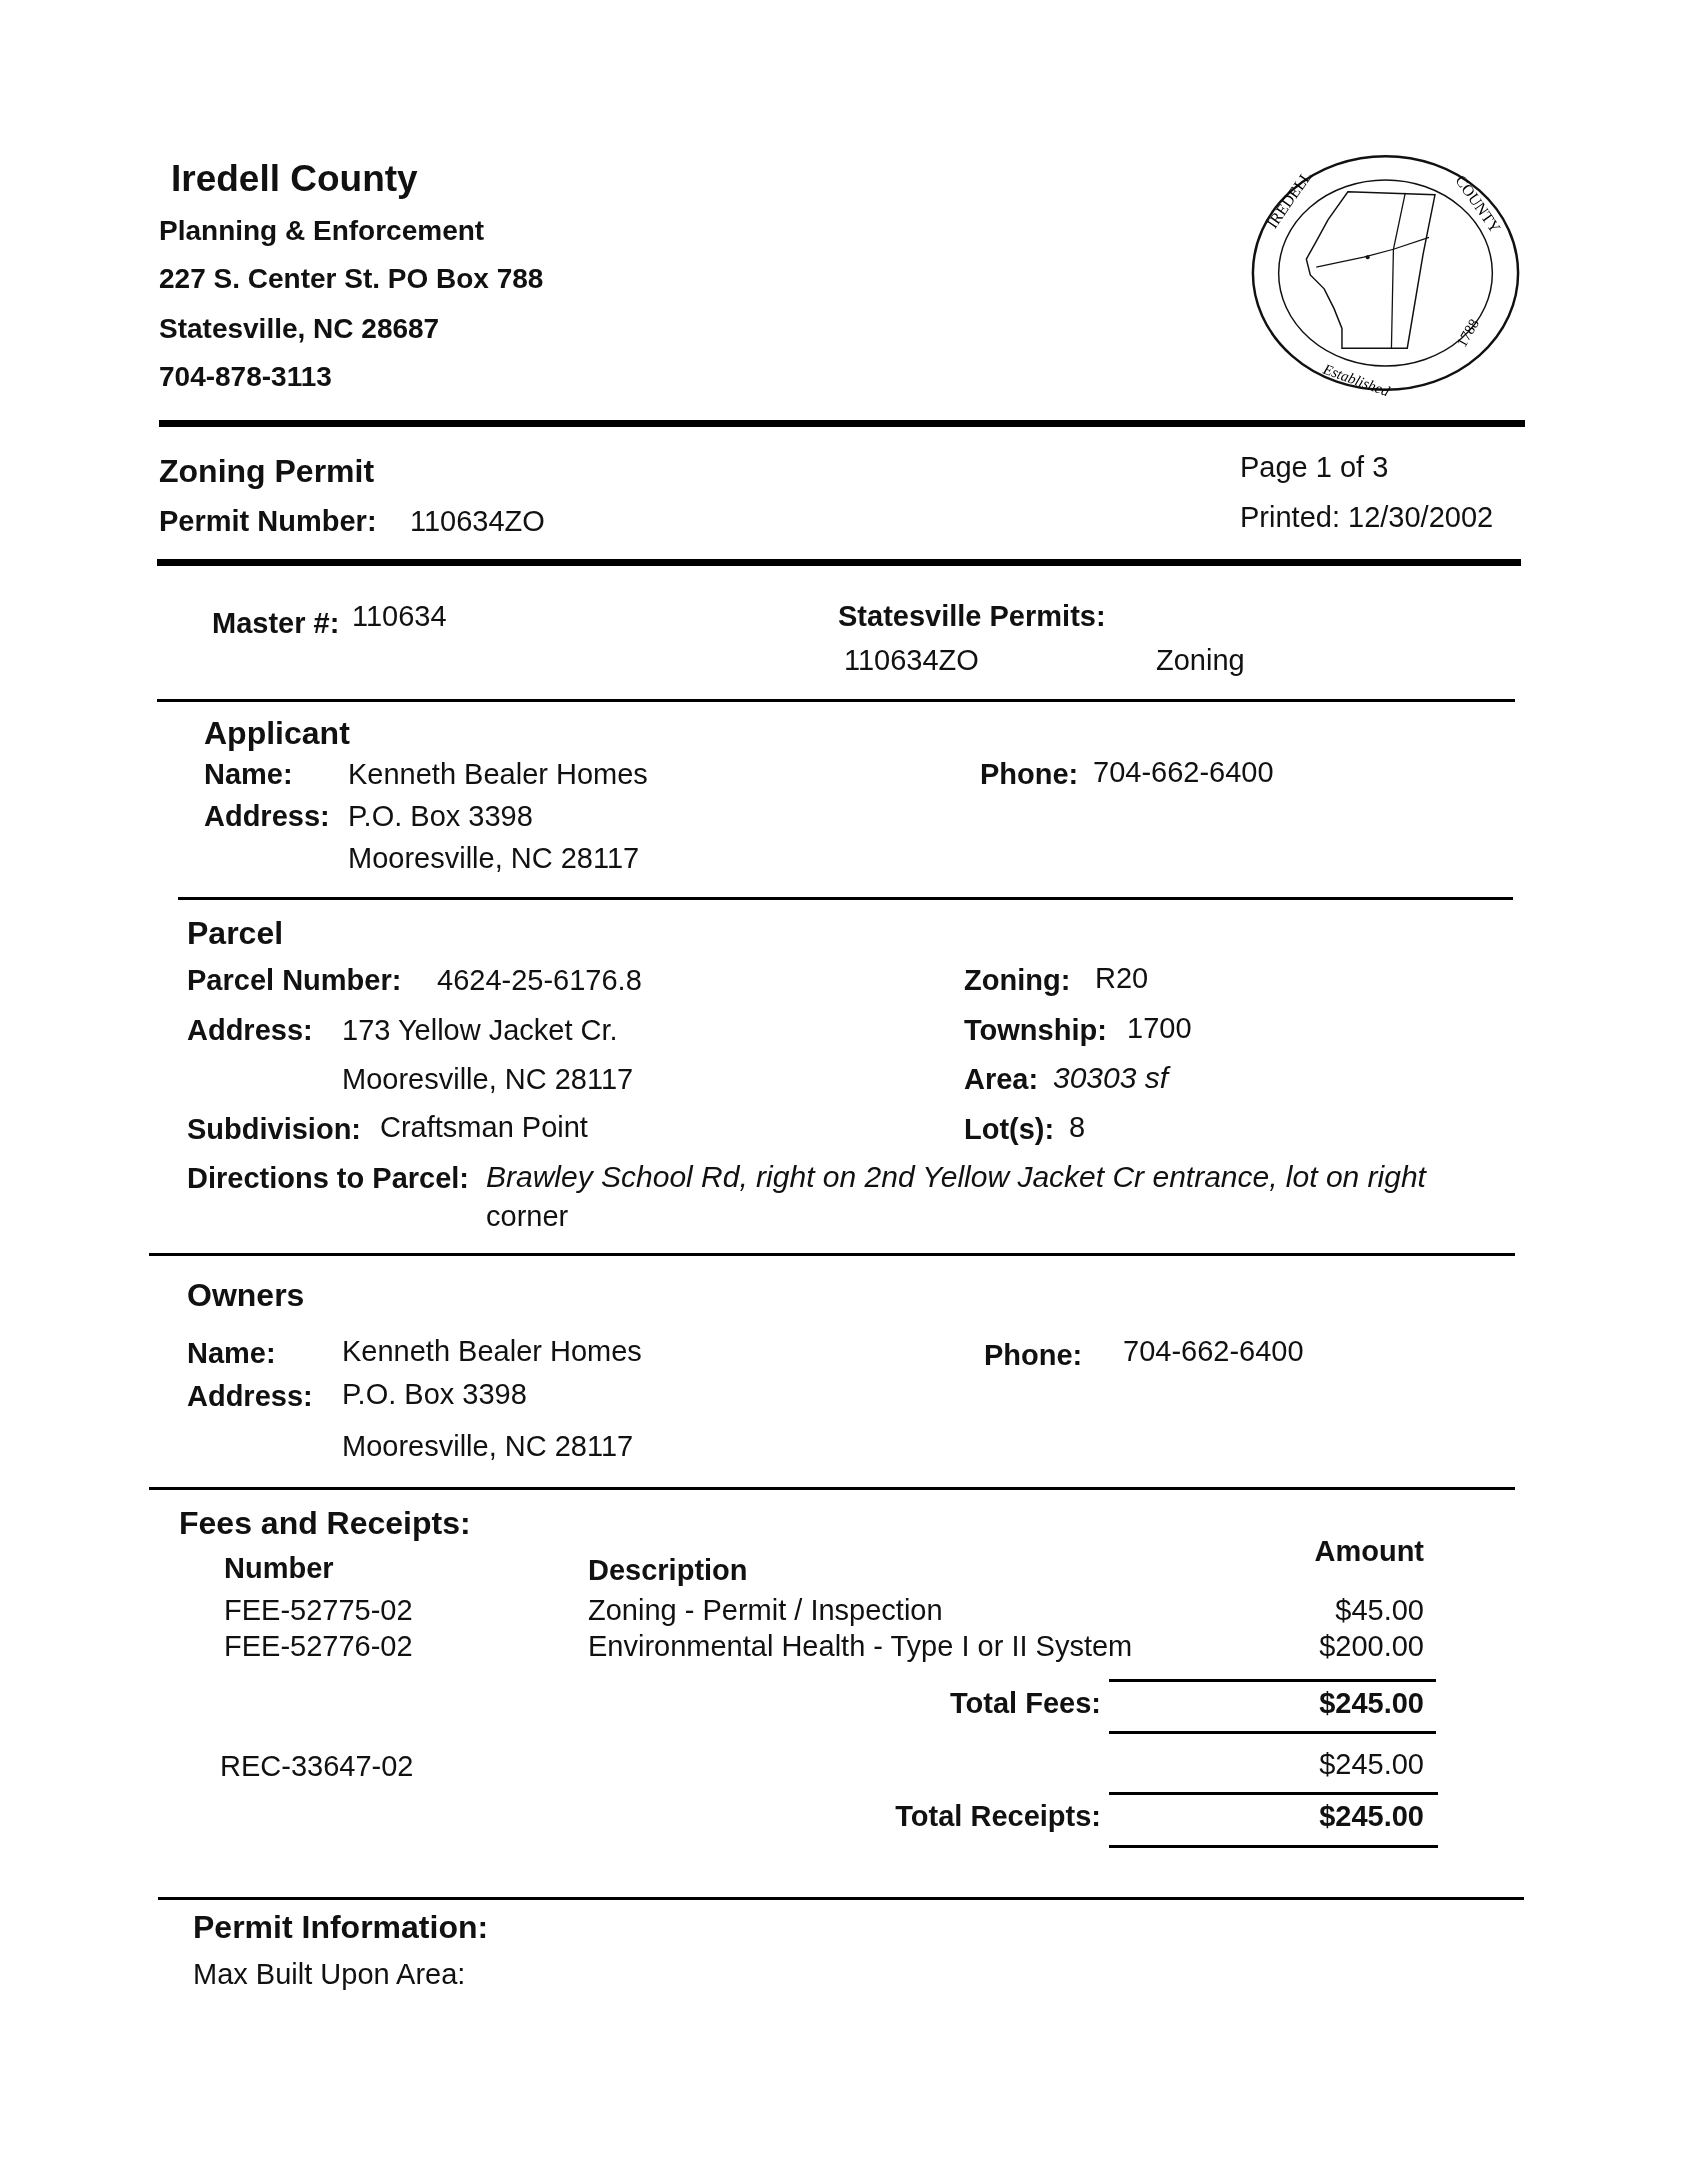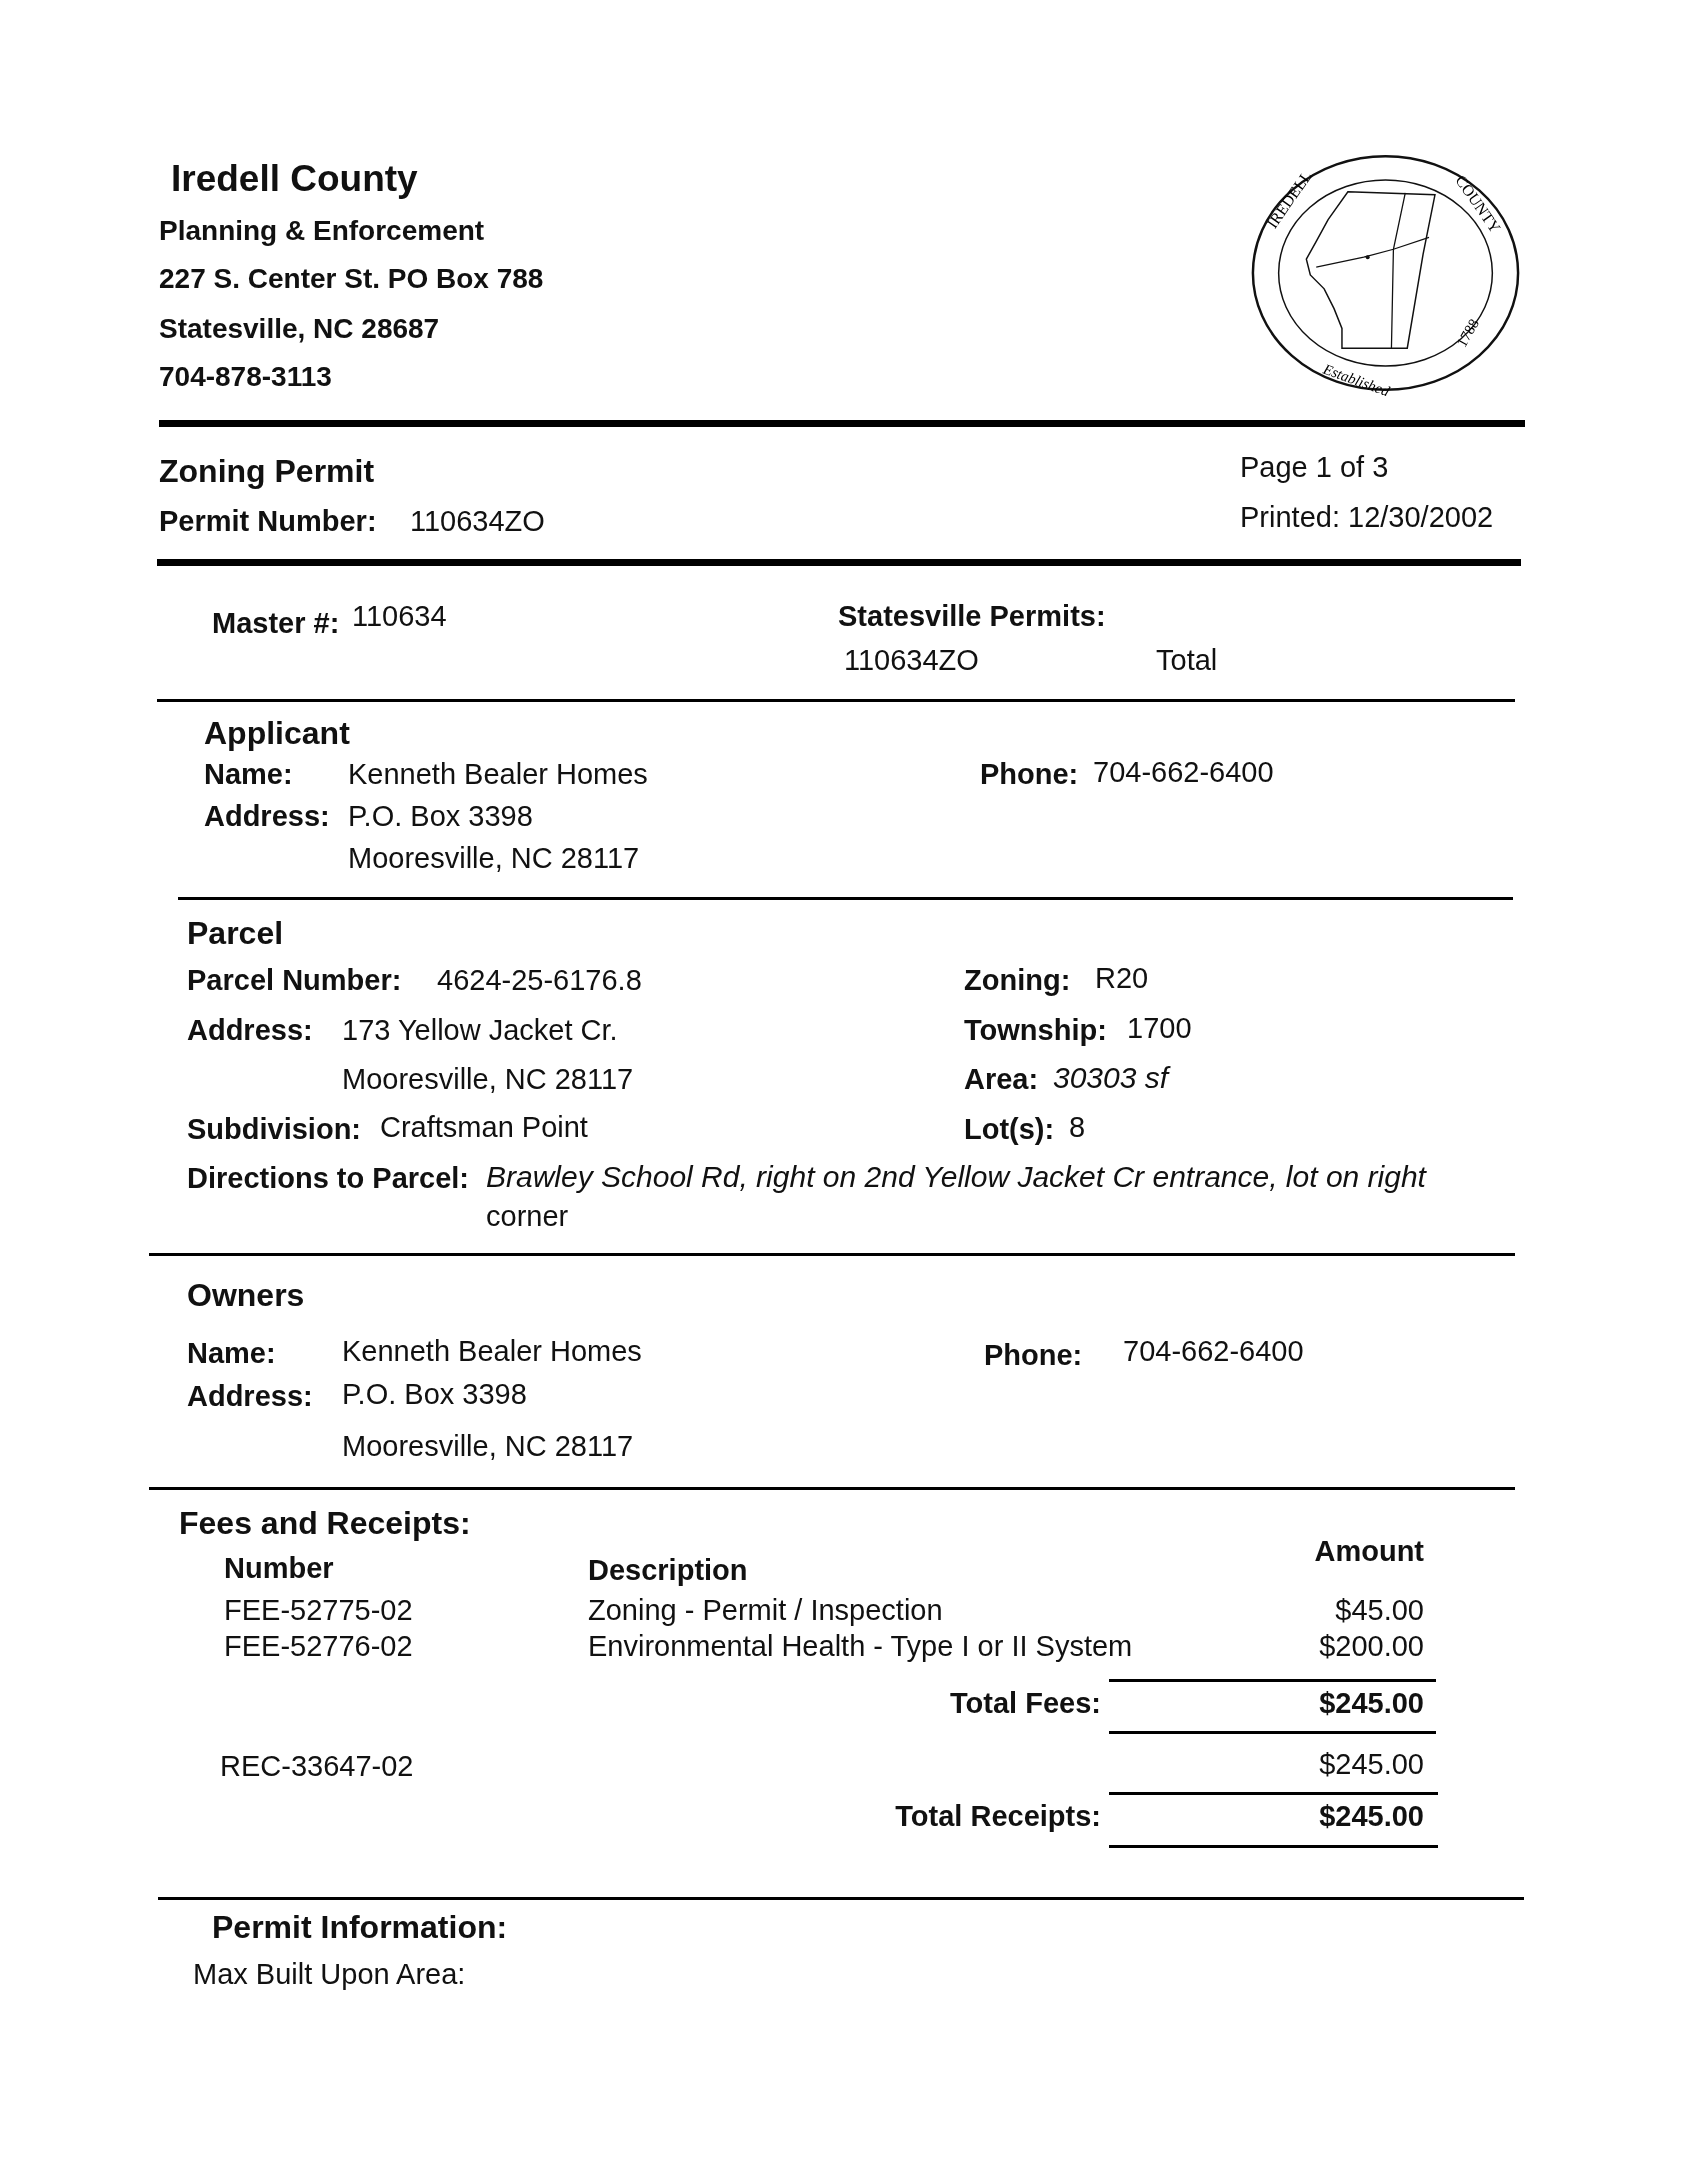--- a/index.html
+++ b/index.html
@@ -49,21 +49,21 @@
 <div class="abs val" style="left:410px;top:505px;">110634ZO</div>
 <div class="abs val" style="left:1240px;top:451px;">Page 1 of 3</div>
 <div class="abs val" style="left:1240px;top:501px;">Printed: 12/30/2002</div>
 
 <div class="thick" style="left:157px;top:559px;width:1364px;"></div>
 
 <div class="abs lbl" style="left:212px;top:600px;margin-top:7px;">Master #:</div>
 <div class="abs val" style="left:352px;top:600px;">110634</div>
 <div class="abs lbl" style="left:838px;top:600px;">Statesville Permits:</div>
 <div class="abs val" style="left:844px;top:644px;">110634ZO</div>
-<div class="abs val" style="left:1156px;top:644px;">Total</div>
+<div class="abs val" style="left:1156px;top:644px;">Zoning</div>
 
 <div class="rule" style="left:157px;top:699px;width:1358px;"></div>
 
 <div class="abs sec" style="left:204px;top:715px;">Applicant</div>
 <div class="abs lbl" style="left:204px;top:758px;">Name:</div>
 <div class="abs val" style="left:348px;top:758px;">Kenneth Bealer Homes</div>
 <div class="abs lbl" style="left:204px;top:800px;">Address:</div>
 <div class="abs val" style="left:348px;top:800px;">P.O. Box 3398</div>
 <div class="abs val" style="left:348px;top:842px;">Mooresville, NC 28117</div>
 <div class="abs lbl" style="left:980px;top:758px;">Phone:</div>
@@ -126,15 +126,15 @@
 
 <div class="abs val" style="left:220px;top:1750px;">REC-33647-02</div>
 <div class="abs val r" style="left:1228px;width:196px;top:1748px;">$245.00</div>
 <div class="short" style="left:1109px;top:1792px;width:329px;"></div>
 <div class="abs lbl r" style="left:792px;width:309px;top:1800px;">Total Receipts:</div>
 <div class="abs lbl r" style="left:1228px;width:196px;top:1800px;">$245.00</div>
 <div class="short" style="left:1109px;top:1845px;width:329px;"></div>
 
 <div class="rule" style="left:158px;top:1897px;width:1366px;"></div>
 
-<div class="abs sec" style="left:193px;top:1909px;margin-left:19px;">Permit Information:</div>
+<div class="abs sec" style="left:193px;top:1909px;">Permit Information:</div>
 <div class="abs val" style="left:193px;top:1958px;">Max Built Upon Area:</div>
 
 
 </body></html>

